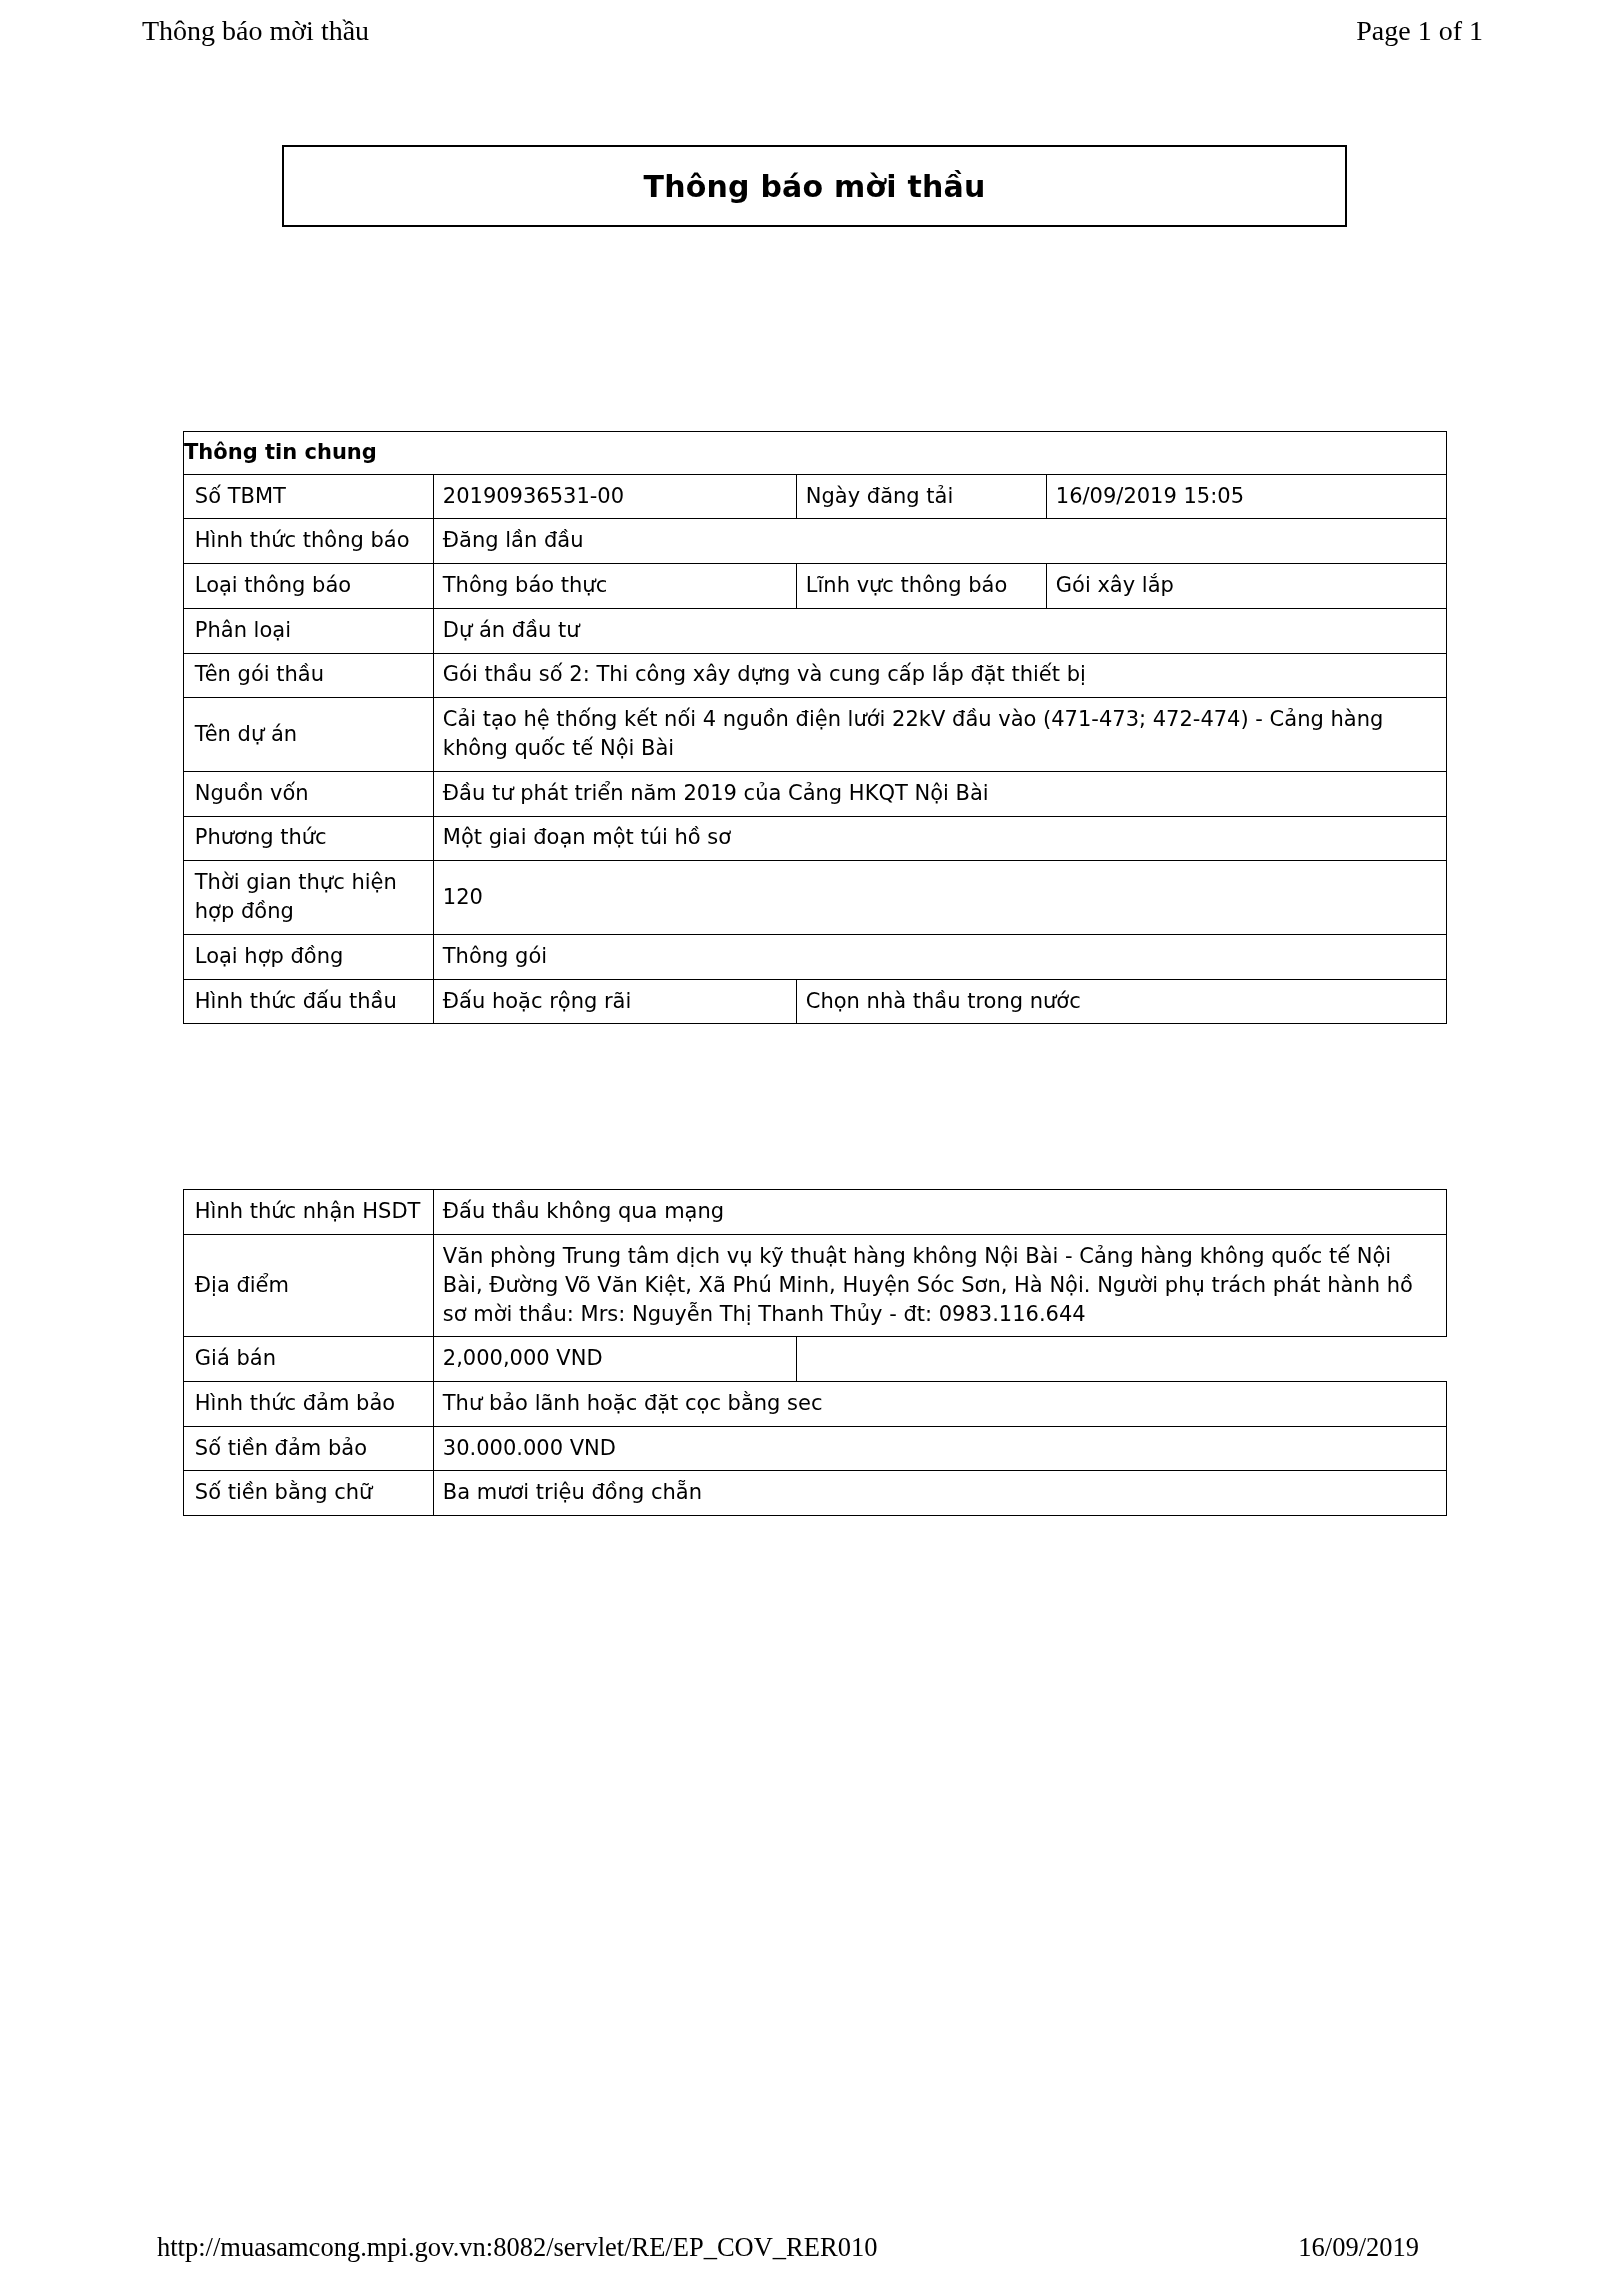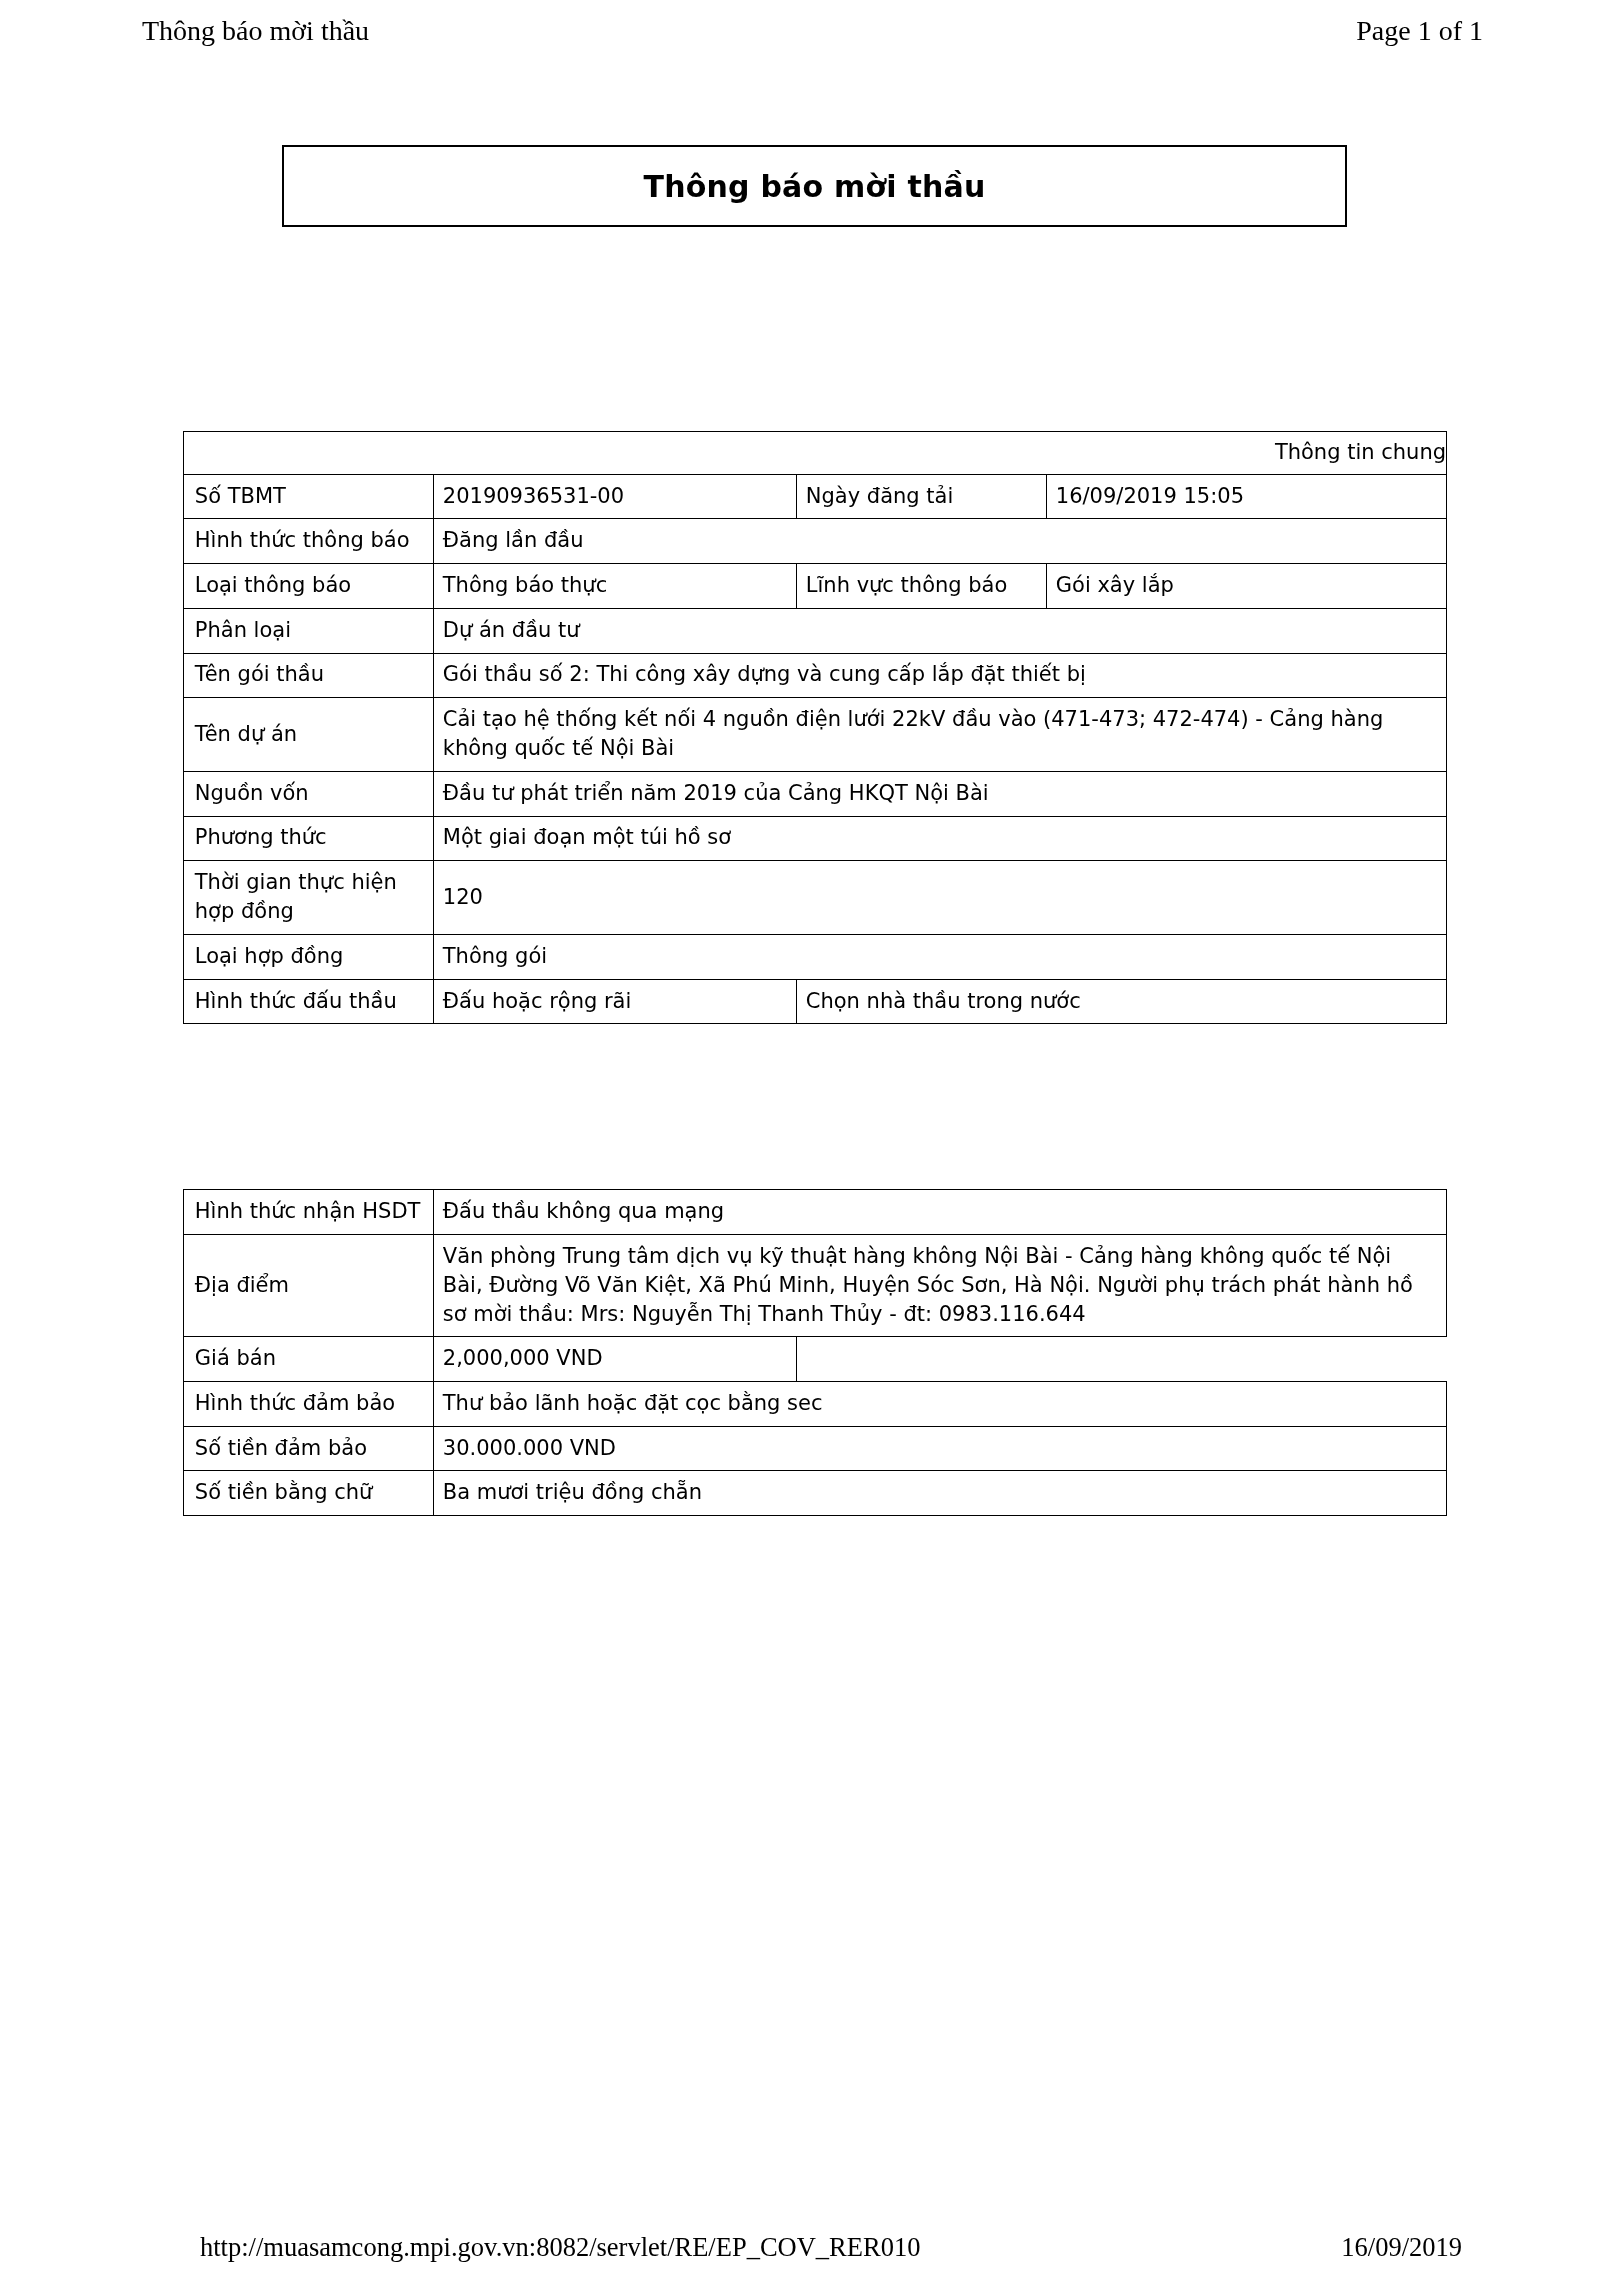--- a/index.html
+++ b/index.html
@@ -69,22 +69,22 @@
   .doc-table td {
     border: 1.5px solid #000;
     padding: 6.9px 8.8px 7.8px 8.8px;
     vertical-align: top;
     word-wrap: break-word;
   }
   .doc-table td.label {
     padding-left: 10.8px;
   }
   .doc-table td.center-head {
-    text-align: right;
-    font-weight: normal;
+    text-align: left;
+    font-weight: bold;
     padding: 5.9px 0 6.9px 0;
   }
   .doc-table td.mid {
     vertical-align: middle;
   }
   .nb { border: none !important; }
 
   #table-general {
     top: 431px;
     left: 183px;
@@ -103,21 +103,20 @@
     left: 0;
     width: 1556px;
     display: flex;
     justify-content: space-between;
     align-items: baseline;
     padding: 0 137px 0 157px;
     box-sizing: border-box;
     font-family: "Liberation Serif", serif;
     font-size: 26.5px;
     line-height: 31px;
-    margin-left: 43px;
   }
 </style>
 </head>
 <body>
 
 <div class="page">
 
   <div class="page-header">
     <span class="hdr-left">Thông báo mời thầu</span>
     <span class="hdr-right">Page 1 of 1</span>

